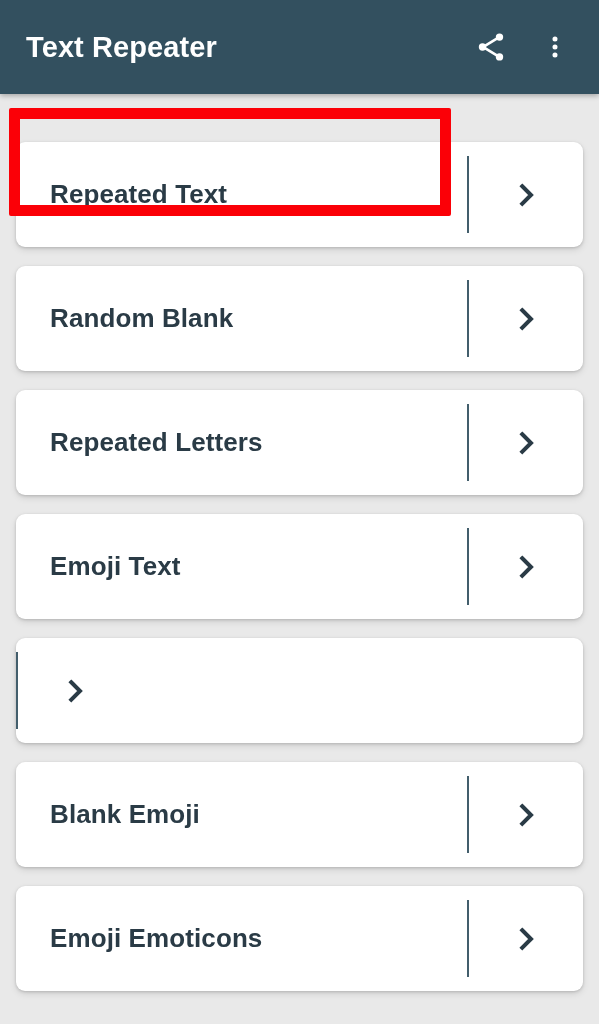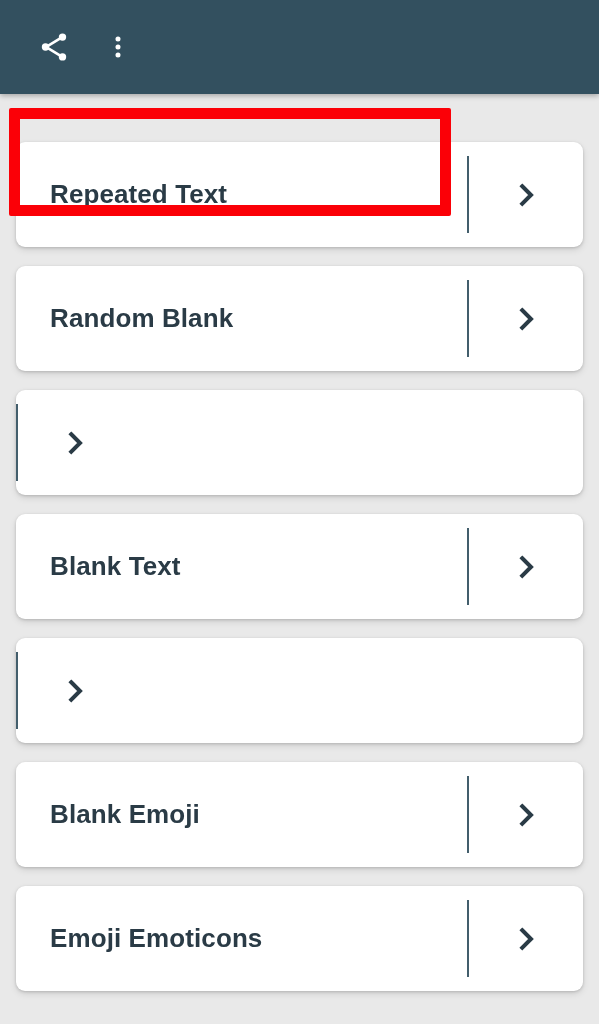--- a/index.html
+++ b/index.html
@@ -119,20 +119,21 @@
     border-radius: 2px;
     pointer-events: none;
     z-index: 10;
   }
 </style>
 </head>
 <body>
 
 <div id="app-bar">
 
+  <div id="app-title">Text Repeater</div>
 
   <div class="bar-action" id="share-button">
     <span>
       <svg width="34" height="34" viewBox="0 0 24 24" fill="none" stroke="#ffffff" stroke-width="1.9" stroke-linecap="round" stroke-linejoin="round">
         <circle cx="18" cy="5" r="2.6" fill="#ffffff" stroke="none"></circle>
         <circle cx="6" cy="12" r="2.6" fill="#ffffff" stroke="none"></circle>
         <circle cx="18" cy="19" r="2.6" fill="#ffffff" stroke="none"></circle>
         <line x1="8.3" y1="10.8" x2="15.8" y2="6.3"></line>
         <line x1="8.3" y1="13.2" x2="15.8" y2="17.7"></line>
       </svg>
@@ -175,33 +176,36 @@
     <div class="card-chevron-area">
       <span>
         <svg width="30" height="30" viewBox="0 0 24 24" fill="none" stroke="#2a3b46" stroke-width="3.2" stroke-linecap="square" stroke-linejoin="miter">
           <polyline points="9,5 16,12 9,19"></polyline>
         </svg>
       </span>
     </div>
   </div>
 
   <div class="card">
-    <div class="card-divider"></div>
-    <div class="card-chevron-area">
-      <span>
-        <svg width="30" height="30" viewBox="0 0 24 24" fill="none" stroke="#2a3b46" stroke-width="3.2" stroke-linecap="square" stroke-linejoin="miter">
-          <polyline points="9,5 16,12 9,19"></polyline>
-        </svg>
-      </span>
-    </div>
-  </div>
-
-  <div class="card">
-    <div class="card-label-area">
-      <span class="card-label">Blank Text</span>
+    <div class="card-label-area">
+      <span class="card-label">Repeated Letters</span>
+    </div>
+    <div class="card-divider"></div>
+    <div class="card-chevron-area">
+      <span>
+        <svg width="30" height="30" viewBox="0 0 24 24" fill="none" stroke="#2a3b46" stroke-width="3.2" stroke-linecap="square" stroke-linejoin="miter">
+          <polyline points="9,5 16,12 9,19"></polyline>
+        </svg>
+      </span>
+    </div>
+  </div>
+
+  <div class="card">
+    <div class="card-label-area">
+      <span class="card-label">Emoji Text</span>
     </div>
     <div class="card-divider"></div>
     <div class="card-chevron-area">
       <span>
         <svg width="30" height="30" viewBox="0 0 24 24" fill="none" stroke="#2a3b46" stroke-width="3.2" stroke-linecap="square" stroke-linejoin="miter">
           <polyline points="9,5 16,12 9,19"></polyline>
         </svg>
       </span>
     </div>
   </div>

